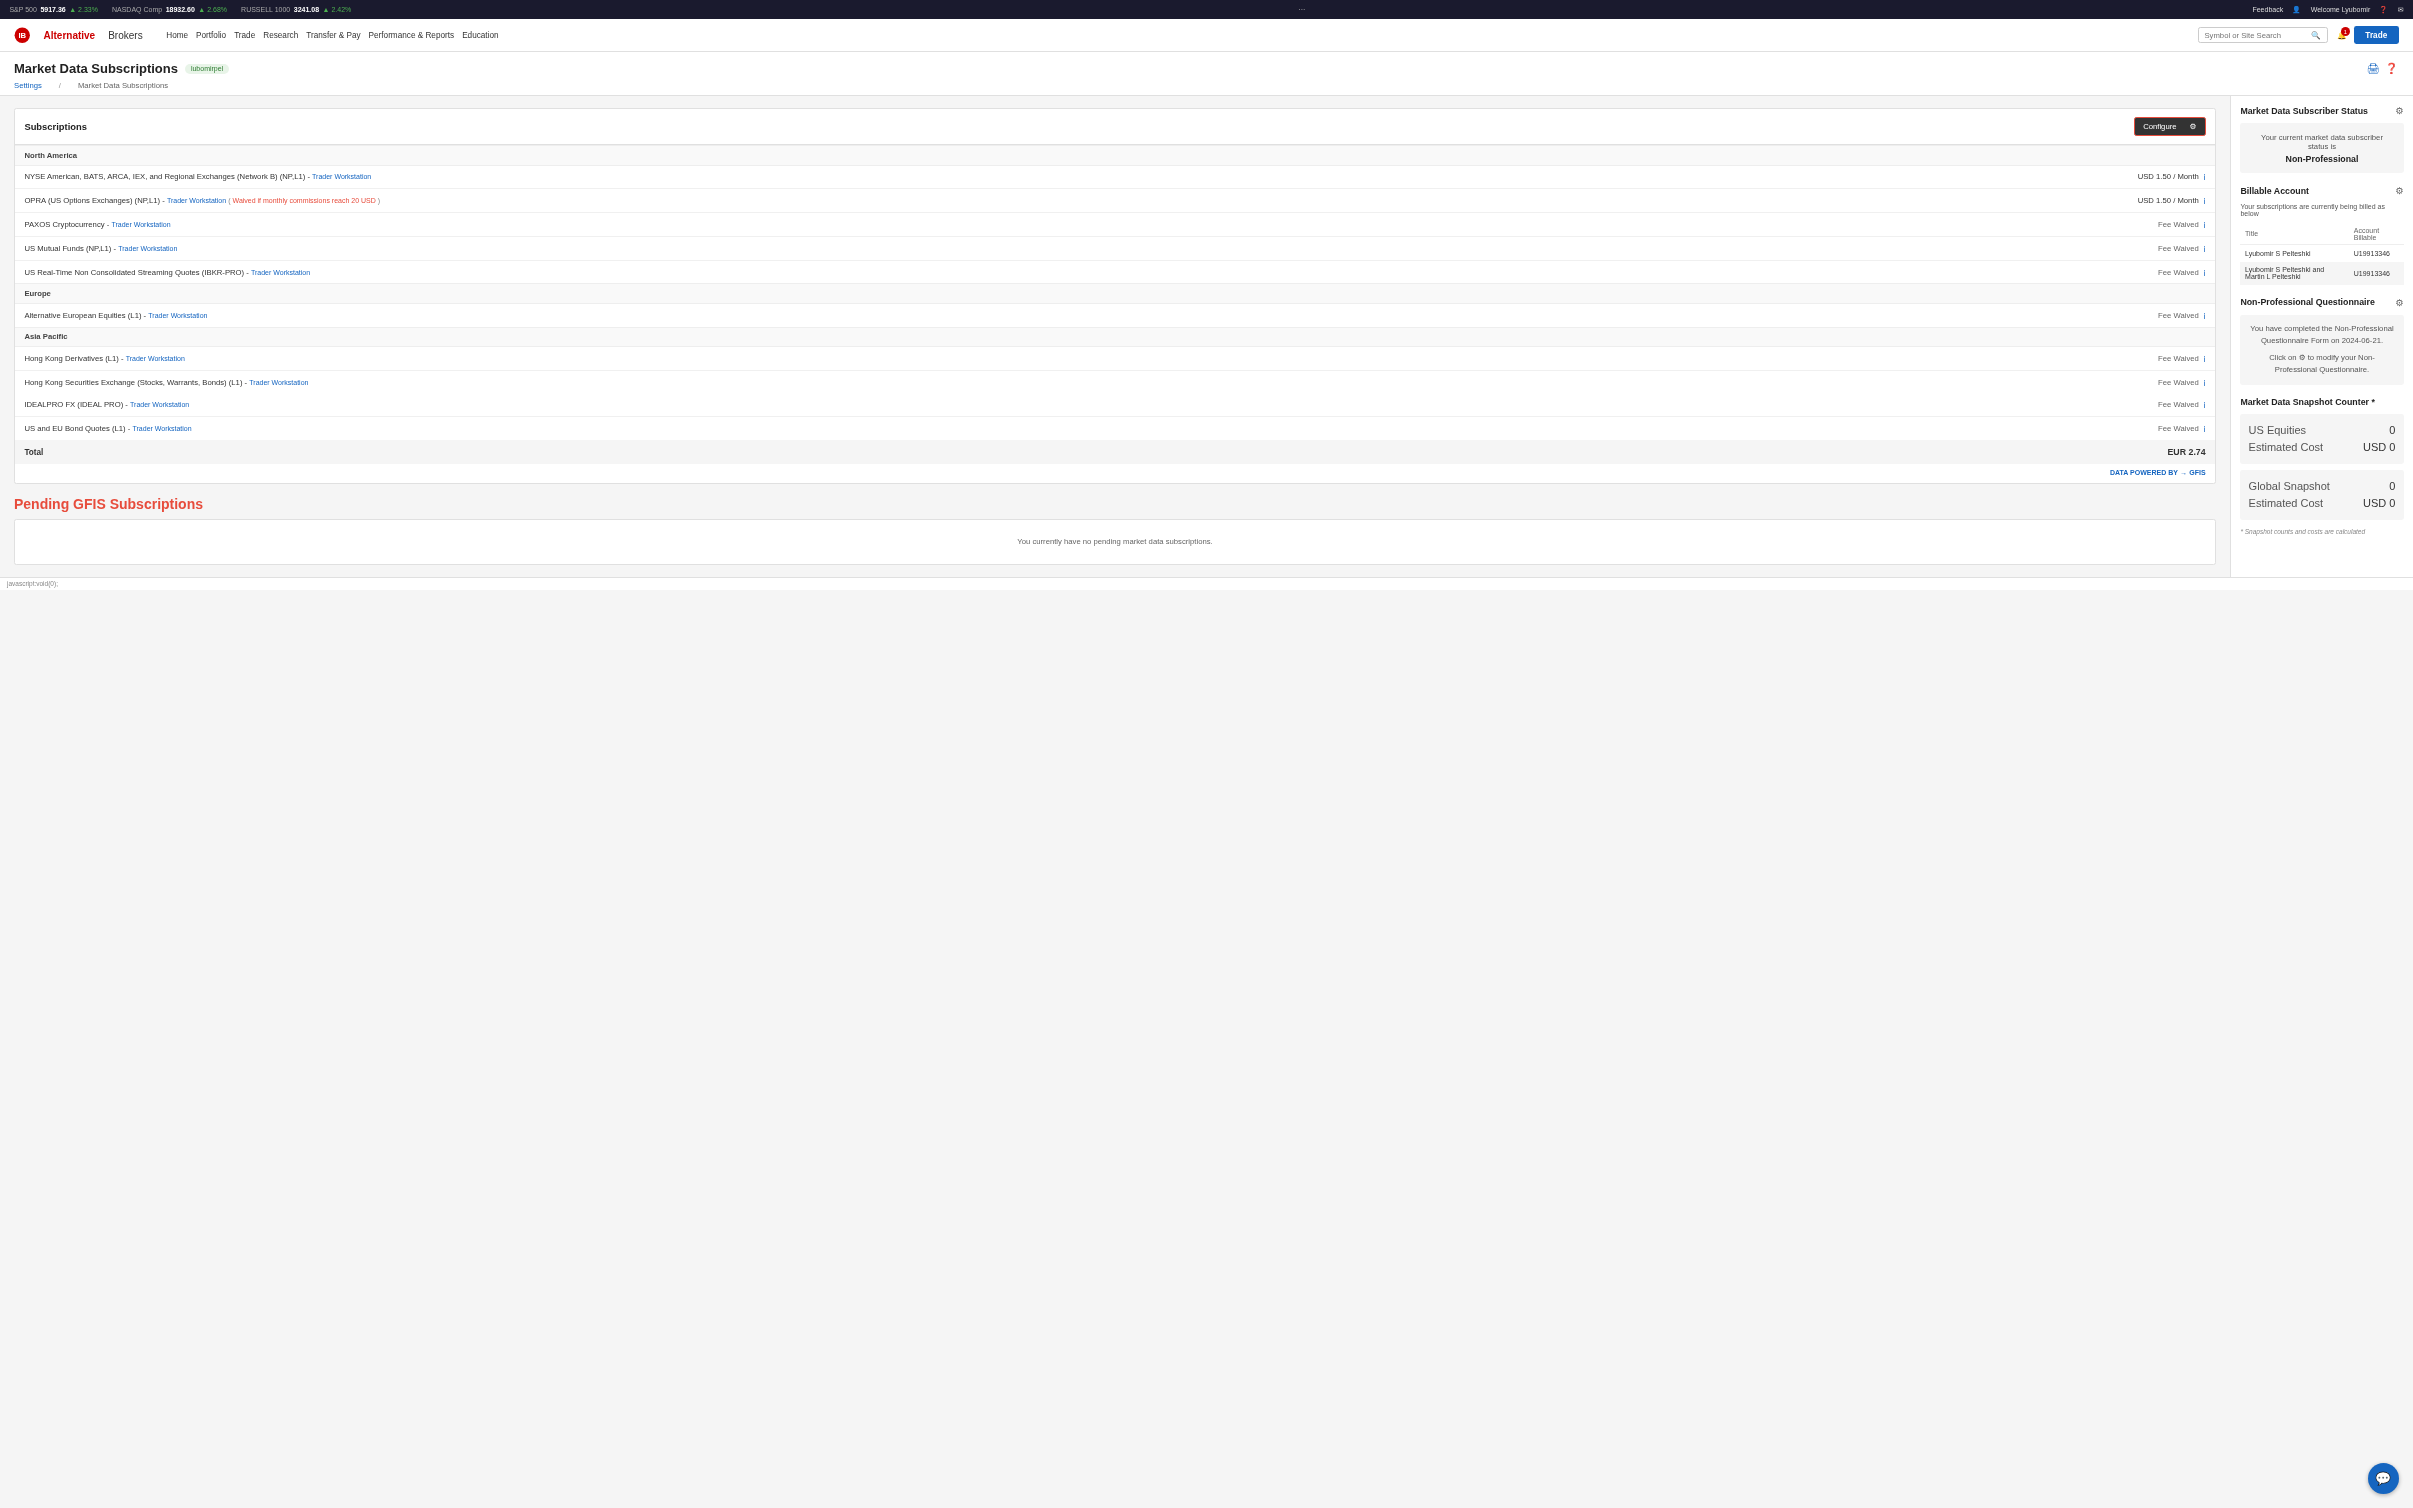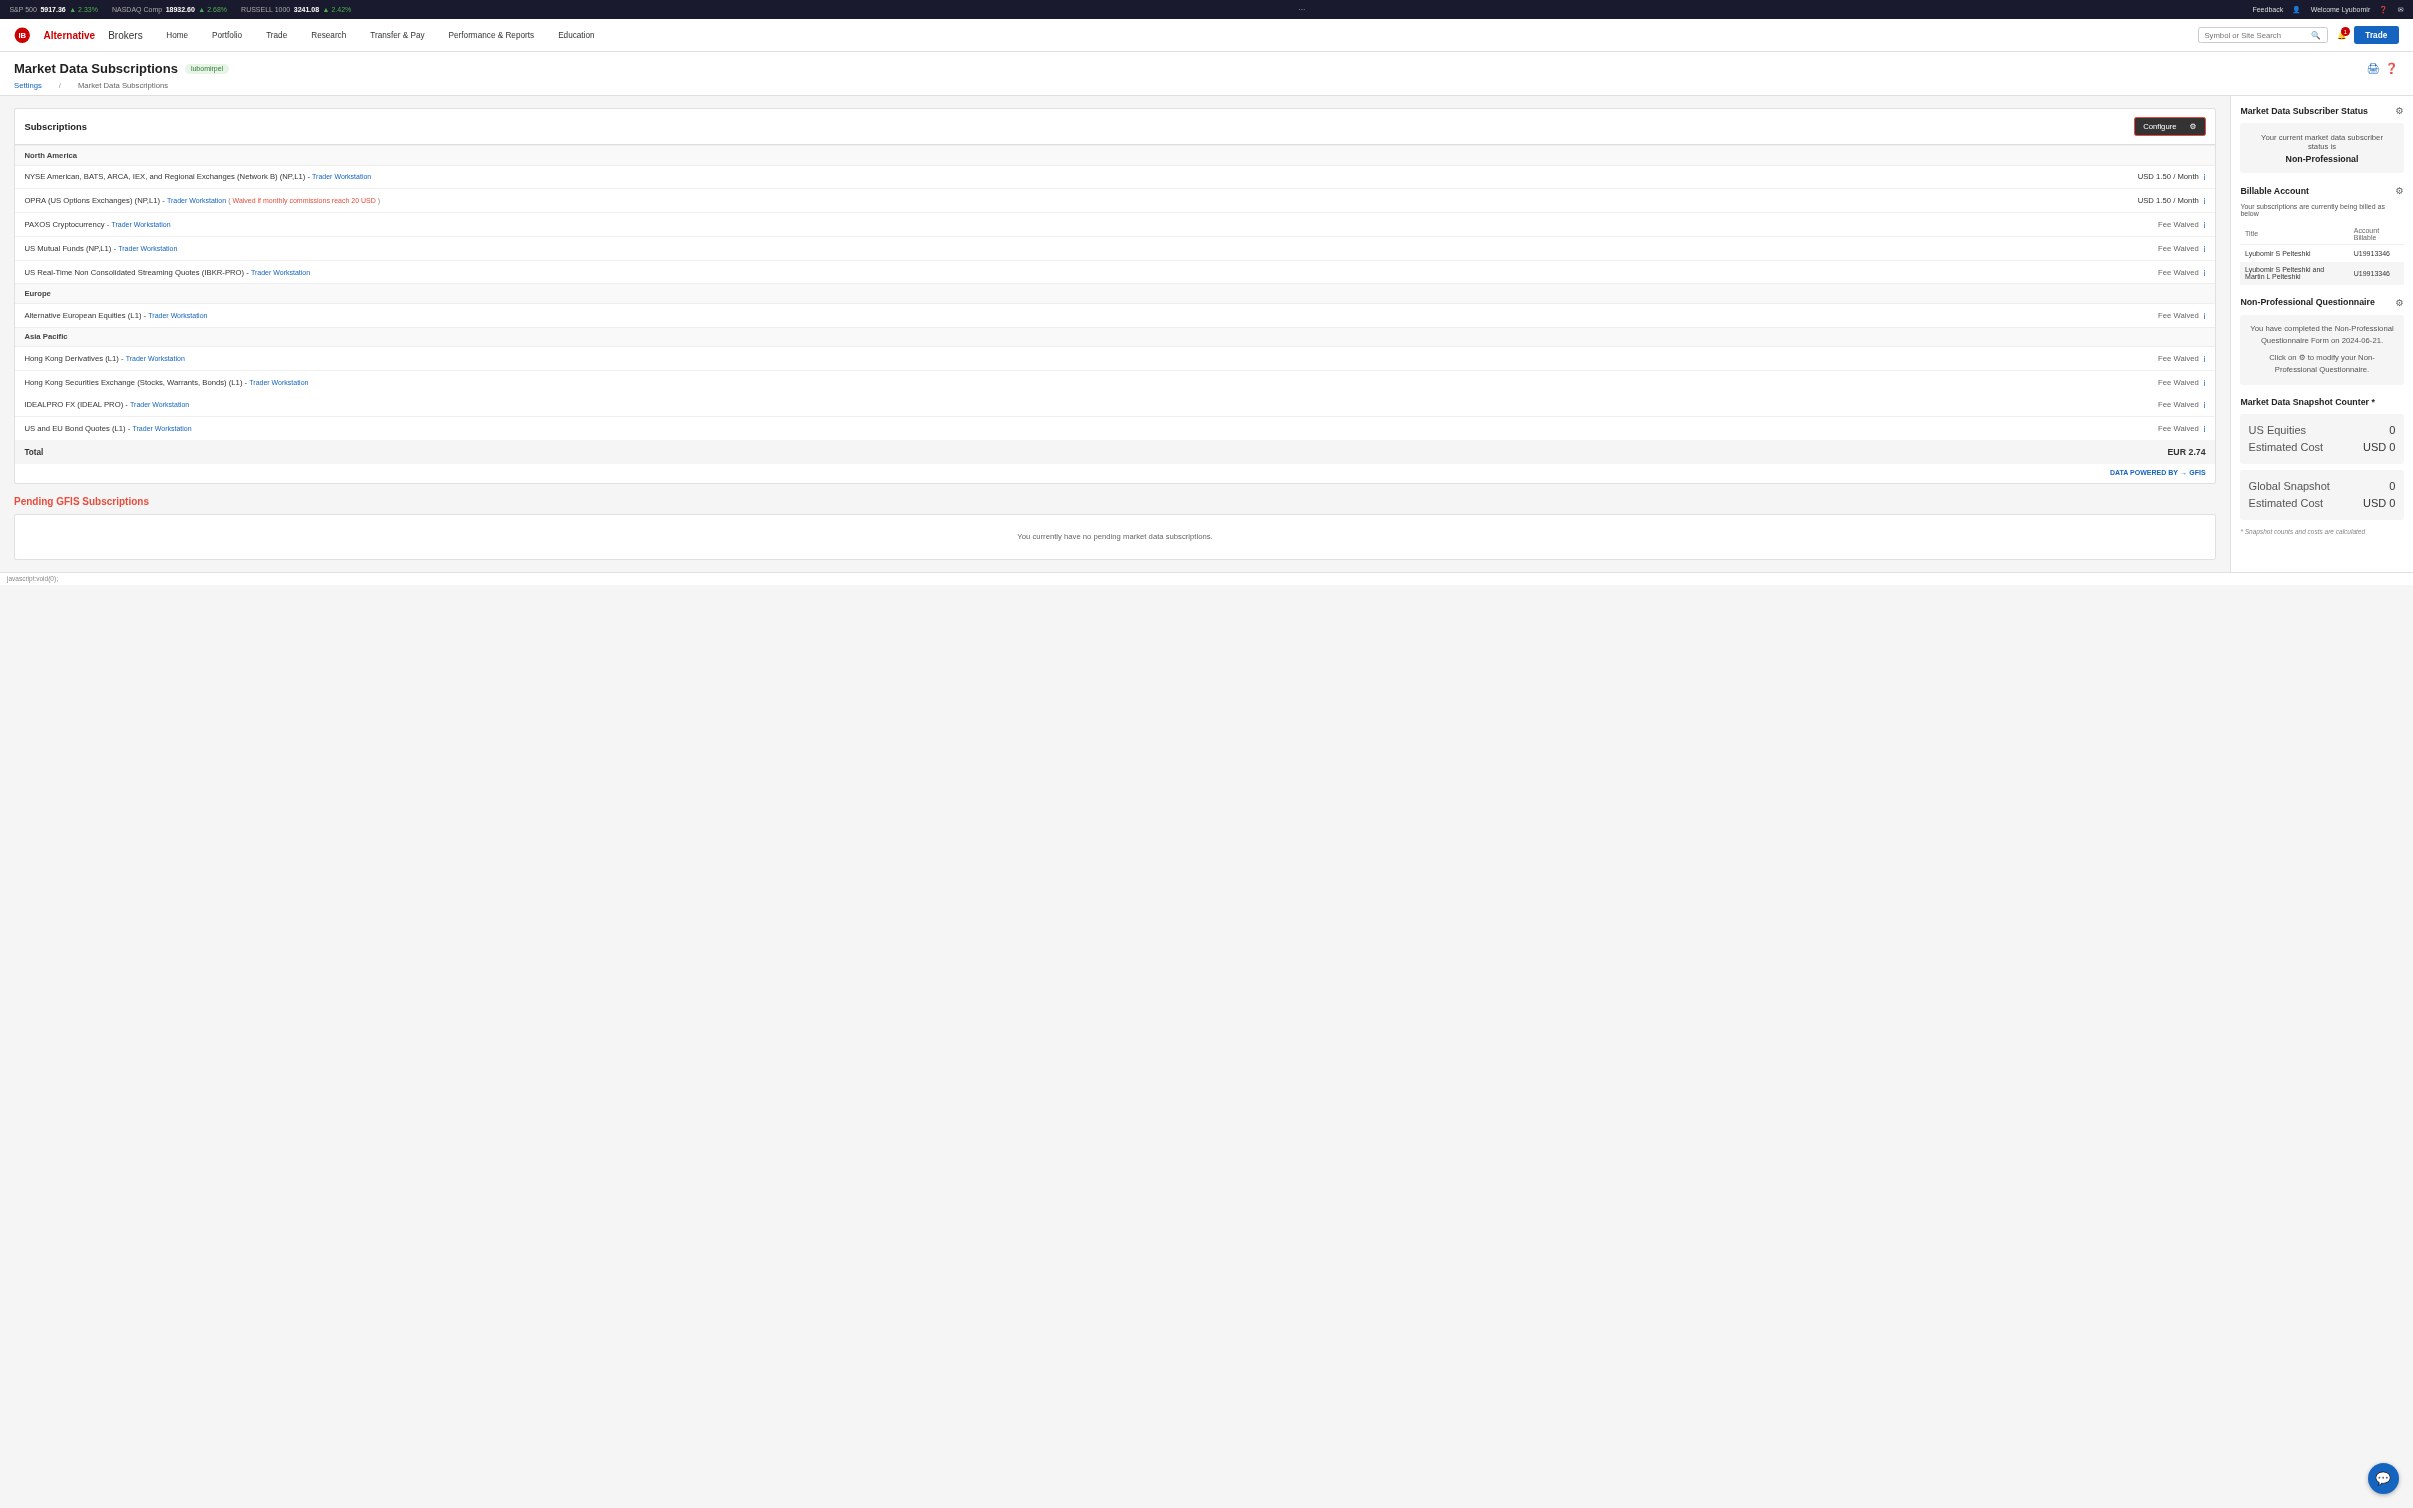--- a/index.html
+++ b/index.html
@@ -29,21 +29,21 @@
       background: #fff;
       display: flex;
       align-items: center;
       padding: 0 14px;
       height: 33px;
       border-bottom: 0.6px solid #e0e0e0;
       position: relative;
     }
     .logo { display: flex; align-items: center; gap: 13px; margin-right: 23.6px; text-decoration: none; }
     .logo-icon { width: 16.5px; height: 16.5px; }
-    .nav-links { display: flex; align-items: center; gap: 24px; flex: 1; }
+    .nav-links { display: flex; align-items: center; gap: 8px; flex: 1; }
     .nav-link { color: #333; text-decoration: none; font-size: 8.2px; cursor: pointer; }
     .nav-search {
       display: flex; align-items: center; border: 0.6px solid #ccc; border-radius: 2.4px;
       padding: 2.4px 5.9px; gap: 3.5px; background: #fff; min-width: 130px;
     }
     .nav-search input { border: none; outline: none; font-size: 7.7px; color: #999; background: transparent; width: 100%; }
     .nav-right { display: flex; align-items: center; gap: 7px; margin-left: 9.4px; }
     .notification-btn { position: relative; cursor: pointer; }
     .notification-badge {
       position: absolute; top: -3.5px; right: -3.5px;
@@ -93,21 +93,21 @@
     .info-icon { color: #1565c0; cursor: pointer; font-size: 8.2px; }
 
     .total-row { display: flex; align-items: center; justify-content: space-between; padding: 7px 9.4px; background: #f5f5f5; font-weight: 600; gap: 16px; }
     .total-label { font-size: 8.2px; }
     .total-value { font-size: 8.8px; }
 
     .data-powered { text-align: right; padding: 4.7px 9.4px 7px; }
     .data-powered a { color: #1565c0; font-size: 7px; text-decoration: none; font-weight: 600; display: flex; align-items: center; justify-content: flex-end; gap: 2.4px; }
 
     
-    .pending-title { font-size: 10px; font-weight: 600; color: #e74c3c; margin-bottom: 7px; }
+    .pending-title { font-size: 14px; font-weight: 600; color: #e74c3c; margin-bottom: 7px; }
     .pending-empty { text-align: center; padding: 17.7px; color: #666; font-size: 7.7px; border: 0.6px solid #e0e0e0; border-radius: 2.4px; background: #fff; }
 
     
     .right-section { margin-bottom: 11.8px; }
     .right-section-header { display: flex; align-items: center; justify-content: space-between; margin-bottom: 7px; }
     .right-section-title { font-size: 8.8px; font-weight: 600; color: #222; }
     .gear-icon { color: #666; cursor: pointer; font-size: 9.4px; }
 
     .status-box { background: #f5f5f5; border-radius: 2.4px; padding: 9.4px; text-align: center; }
     .status-text { font-size: 7.7px; color: #555; margin-bottom: 3.5px; }

